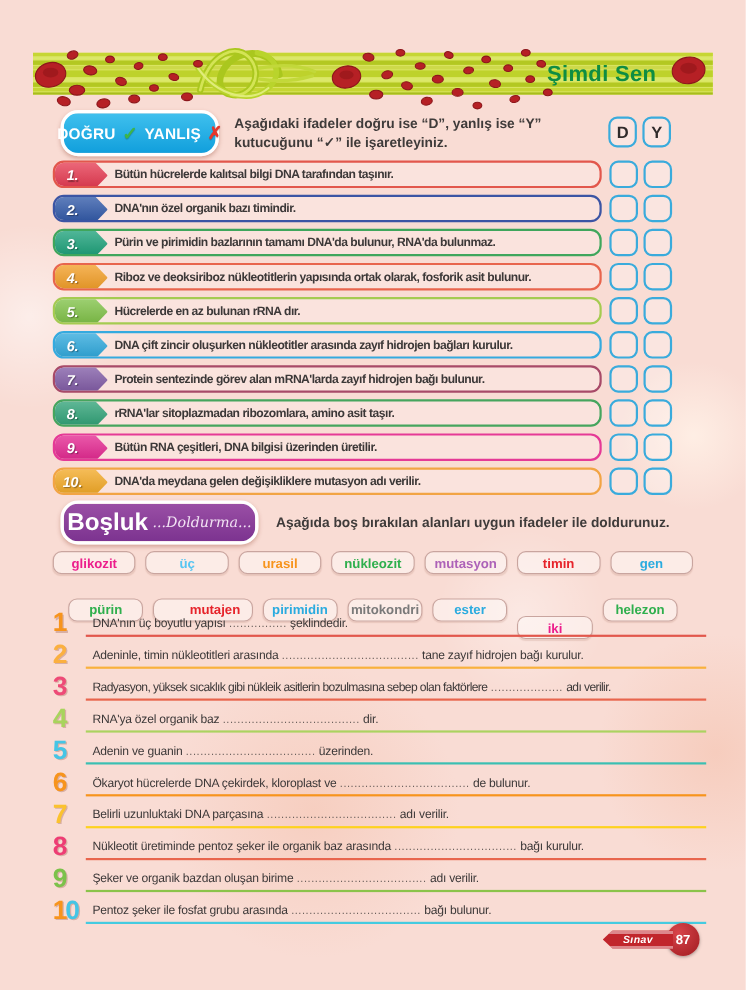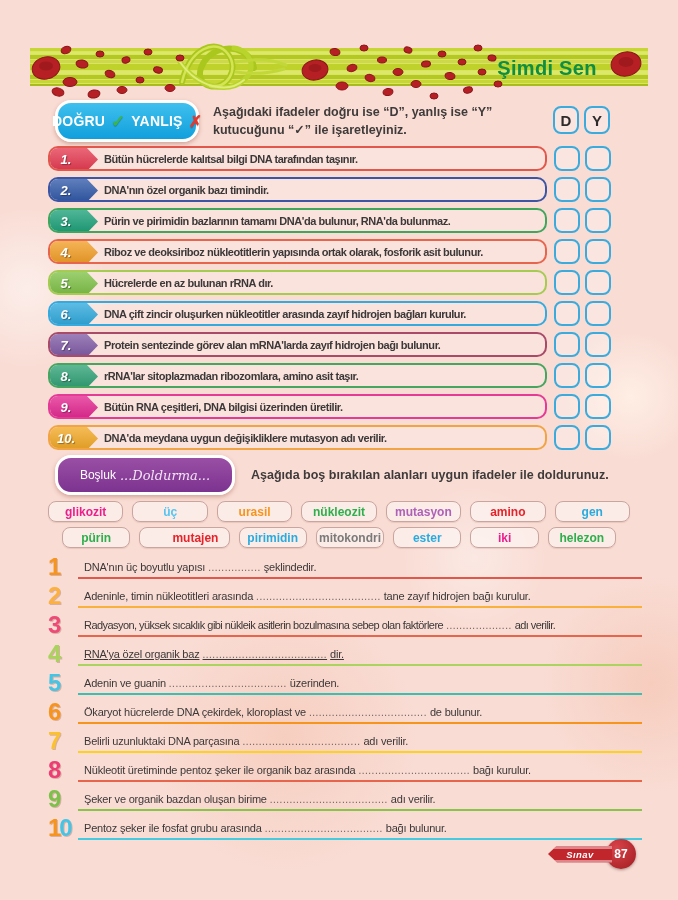--- a/index.html
+++ b/index.html
@@ -61,21 +61,21 @@
   }
   .tf-text {
     padding-left:54px; font-size:11px; font-weight:bold; color:#3c3838;
     letter-spacing:-.45px; white-space:nowrap;
   }
   .tf-checks { display:flex; gap:5px; }
   .tf-checks .cbox { width:26px; height:25px; }
   
   .fill-header { position:absolute; top:455px; left:55px; display:flex; align-items:center; }
   .pill-fill { width:180px; height:40px; background:linear-gradient(#9a4fa5,#7c3390); gap:4px; }
-  .pill-fill .w { color:#fff; font-weight:normal; font-size:12px; }
+  .pill-fill .w { color:#fff; font-weight:bold; font-size:22px; }
   .pill-fill .scr { color:#f2e3f4; font-family:"DejaVu Serif", serif; font-style:italic; font-size:13px; }
   .fill-instruction { margin-left:16px; font-size:12.5px; font-weight:bold; color:#3f3b3a; }
   .bank-row { position:absolute; display:flex; gap:9px;align-items:center; }
   .bank-row1 { top:501px; left:48px; width:582px; }
   .bank-row2 { top:527px; left:62px; width:554px; }
   .chip {
     flex:1; height:21px; border:1.5px solid #c9a59f; border-radius:8px;
     background:rgba(255,255,255,.45); display:flex; align-items:center; justify-content:center;
     font-size:12px; font-weight:bold; box-shadow:0 1px 1px rgba(150,80,60,.15);
   }
@@ -292,21 +292,21 @@
       </div>
       <div class="tf-checks">
         <div class="cbox"></div>
         <div class="cbox"></div>
       </div>
     </div>
 
     <div class="tf-row">
       <div class="tf-box" style="border-color: rgb(242, 164, 68);">
         <span class="tf-badge" style="background-color: rgb(245, 168, 31);">10.</span>
-        <span class="tf-text">DNA'da meydana uygun değişikliklere mutasyon adı verilir.</span>
+        <span class="tf-text">DNA'da meydana gelen değişikliklere mutasyon adı verilir.</span>
       </div>
       <div class="tf-checks">
         <div class="cbox"></div>
         <div class="cbox"></div>
       </div>
     </div>
 
   </div>
 
   <div class="fill-header">
@@ -316,30 +316,30 @@
     </div>
     <div class="fill-instruction">Aşağıda boş bırakılan alanları uygun ifadeler ile doldurunuz.</div>
   </div>
 
   <div class="bank-row bank-row1">
     <div class="chip" style="color: rgb(236, 30, 140);">glikozit</div>
     <div class="chip" style="color: rgb(86, 197, 242);">üç</div>
     <div class="chip" style="color: rgb(247, 148, 29);">urasil</div>
     <div class="chip" style="color: rgb(46, 175, 77);">nükleozit</div>
     <div class="chip" style="color: rgb(173, 98, 184);">mutasyon</div>
-    <div class="chip" style="color: rgb(230, 35, 42);">amino</div>
+    <div class="chip" style="color: rgb(230, 35, 42);">timin</div>
     <div class="chip" style="color: rgb(42, 171, 223);">gen</div>
   </div>
   <div class="bank-row bank-row2">
     <div class="chip" style="color: rgb(46, 175, 77);">pürin</div>
     <div class="chip" style="color: rgb(230, 35, 42); padding-left: 22px;">mutajen</div>
     <div class="chip" style="color: rgb(42, 171, 223);">pirimidin</div>
     <div class="chip" style="color: rgb(122, 122, 122);">mitokondri</div>
     <div class="chip" style="color: rgb(42, 171, 223);">ester</div>
-    <div class="chip" style="color: rgb(236, 30, 140);">iki</div>
+    <div class="chip" style="color: rgb(236, 30, 140); margin-top: 33px;">iki</div>
     <div class="chip" style="color: rgb(46, 175, 77);">helezon</div>
   </div>
 
   <div class="fill-rows">
 
     <div class="fill-row">
       <span class="fill-num"><span style="color: rgb(247, 148, 29);">1</span></span>
       <div class="fill-line" style="border-bottom-color: rgb(226, 87, 76);">
         <span>DNA'nın üç boyutlu yapısı</span><span class="dots">................</span><span>şeklindedir.</span>
       </div>
@@ -354,21 +354,21 @@
 
     <div class="fill-row">
       <span class="fill-num"><span style="color: rgb(238, 74, 119);">3</span></span>
       <div class="fill-line tight" style="border-bottom-color: rgb(232, 101, 77);">
         <span>Radyasyon, yüksek sıcaklık gibi nükleik asitlerin bozulmasına sebep olan faktörlere</span><span class="dots">....................</span><span>adı verilir.</span>
       </div>
     </div>
 
     <div class="fill-row">
       <span class="fill-num"><span style="color: rgb(168, 212, 92);">4</span></span>
-      <div class="fill-line" style="border-bottom-color: rgb(171, 211, 96); text-decoration: underline;">
+      <div class="fill-line" style="border-bottom-color: rgb(171, 211, 96);">
         <span>RNA'ya özel organik baz</span><span class="dots">......................................</span><span>dir.</span>
       </div>
     </div>
 
     <div class="fill-row">
       <span class="fill-num"><span style="color: rgb(69, 197, 229);">5</span></span>
       <div class="fill-line" style="border-bottom-color: rgb(59, 191, 178);">
         <span>Adenin ve guanin</span><span class="dots">....................................</span><span>üzerinden.</span>
       </div>
     </div>

